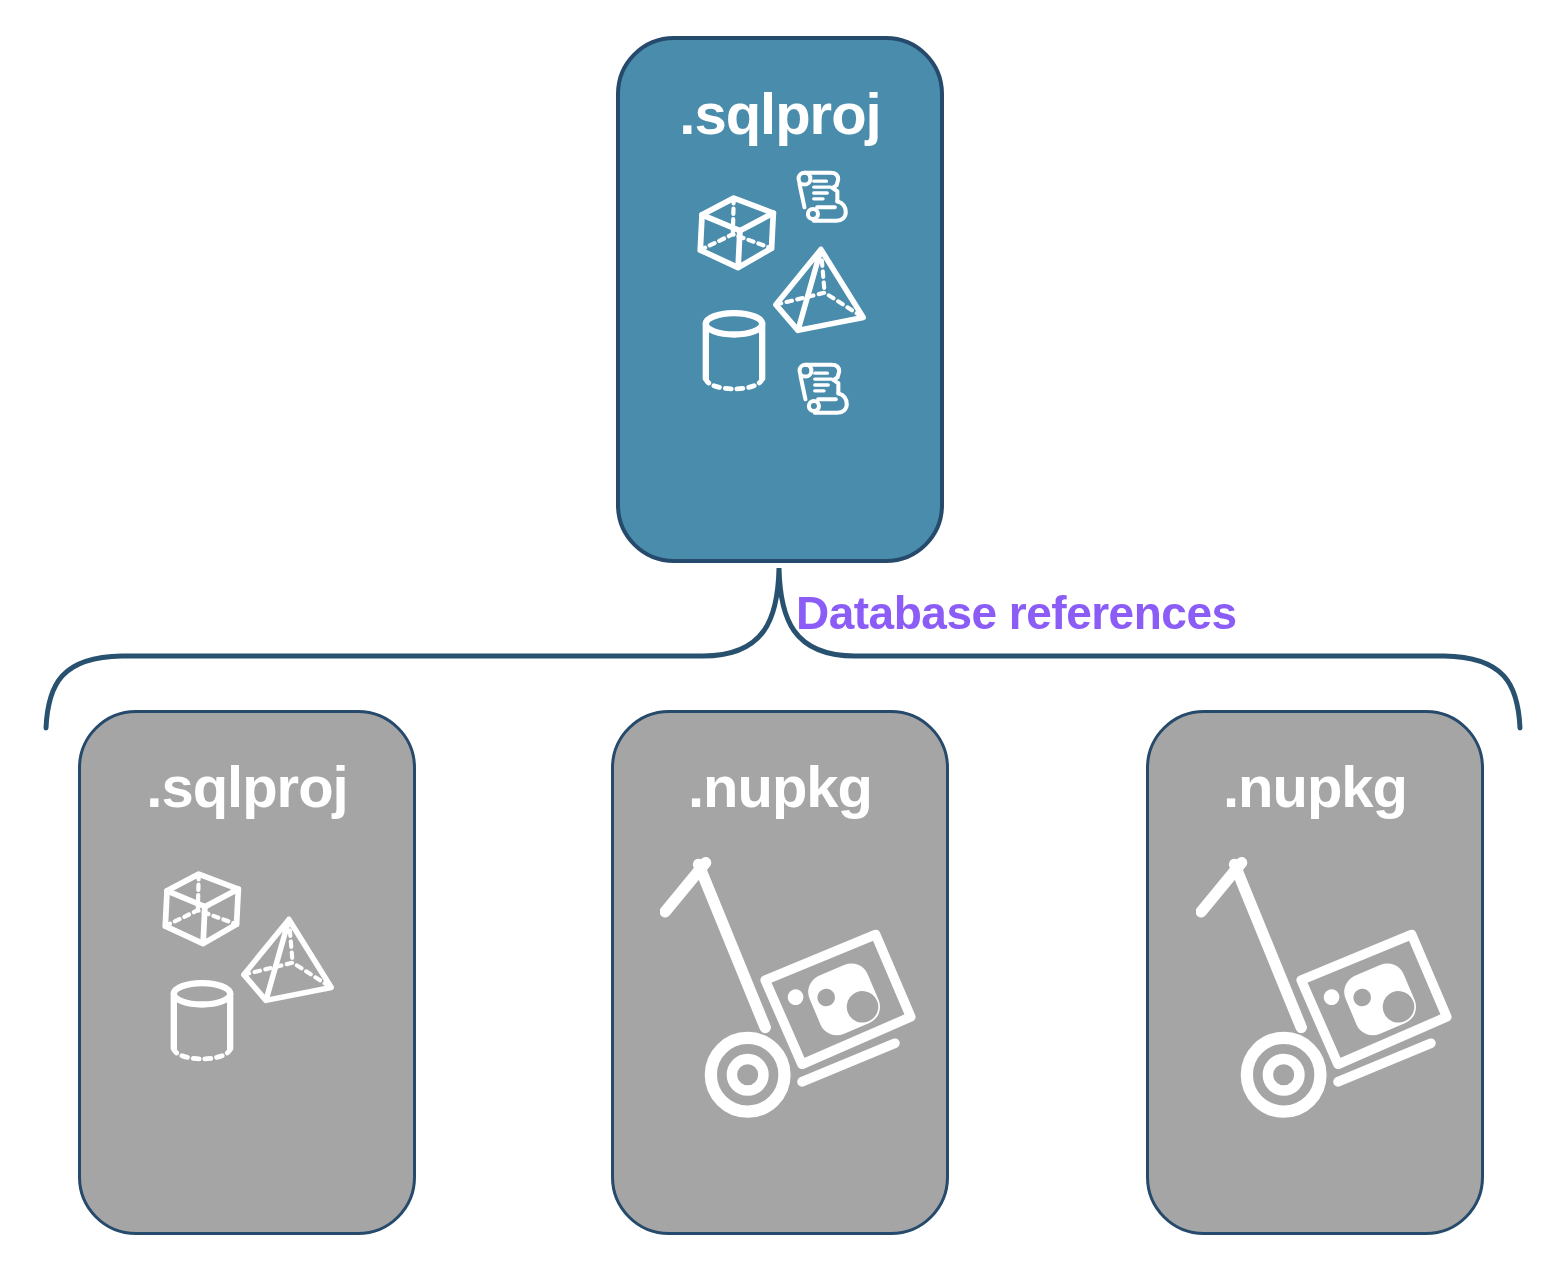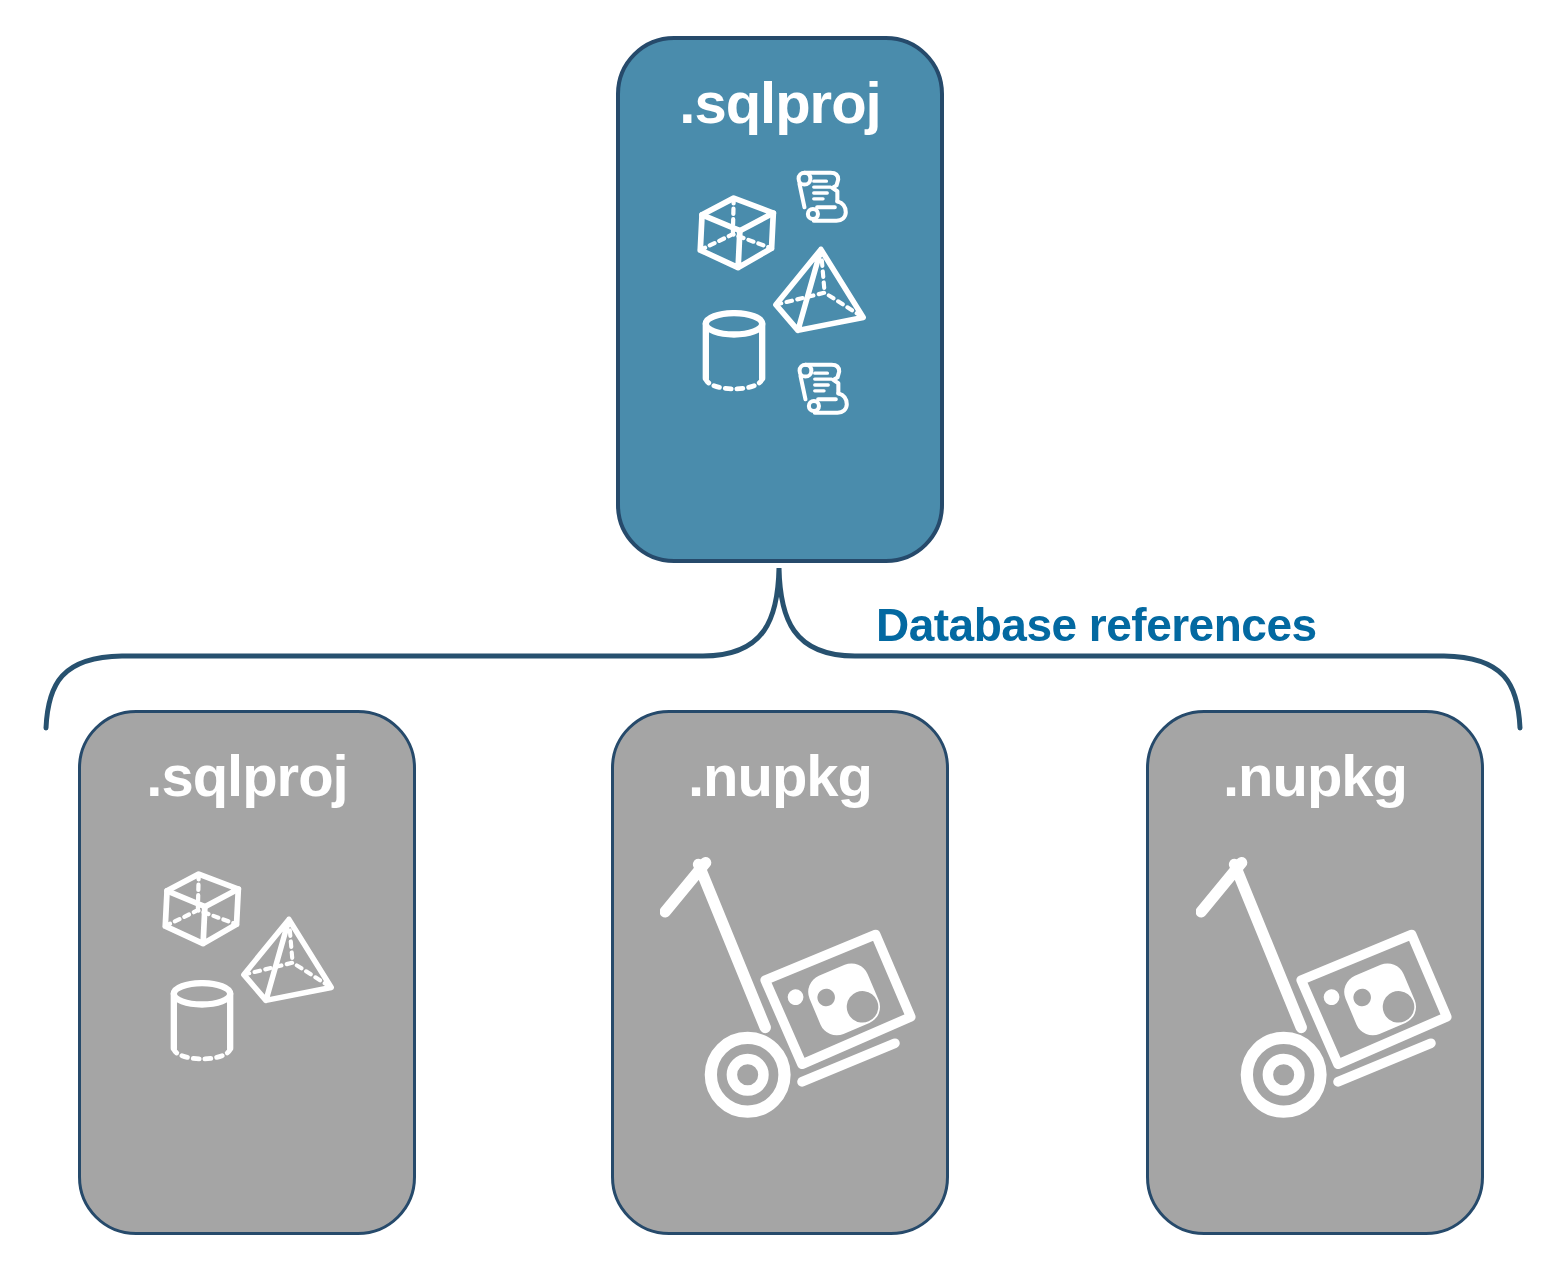--- a/index.html
+++ b/index.html
@@ -24,38 +24,37 @@
     background:#A5A5A5;
     border:3.5px solid #264A6B;
     top:710px;width:338px;height:525px;
   }
   .node.child.c0{left:78px;}
   .node.child.c1{left:611px;}
   .node.child.c2{left:1146px;}
   .node-title{
     display:block;
     text-align:center;
-    margin-top:34px;
+    margin-top:45px;
     color:#ffffff;
     font-size:58px;
     font-weight:700;
     letter-spacing:-1px;
     line-height:1;
   }
   .icon{position:absolute;}
   .connector-label{
     position:absolute;
-    left:876px;top:590px;
-    color:#0369a1;
+    left:796px;top:590px;
+    color:#8b5cf6;
     font-size:46px;
     font-weight:700;
     letter-spacing:-0.5px;
     line-height:1;
     white-space:nowrap;
-    margin-top:12px;
   }
   svg.overlay{
     position:absolute;left:0;top:0;
     pointer-events:none;
   }
 </style>
 </head>
 <body>
 
 <div class="stage">

